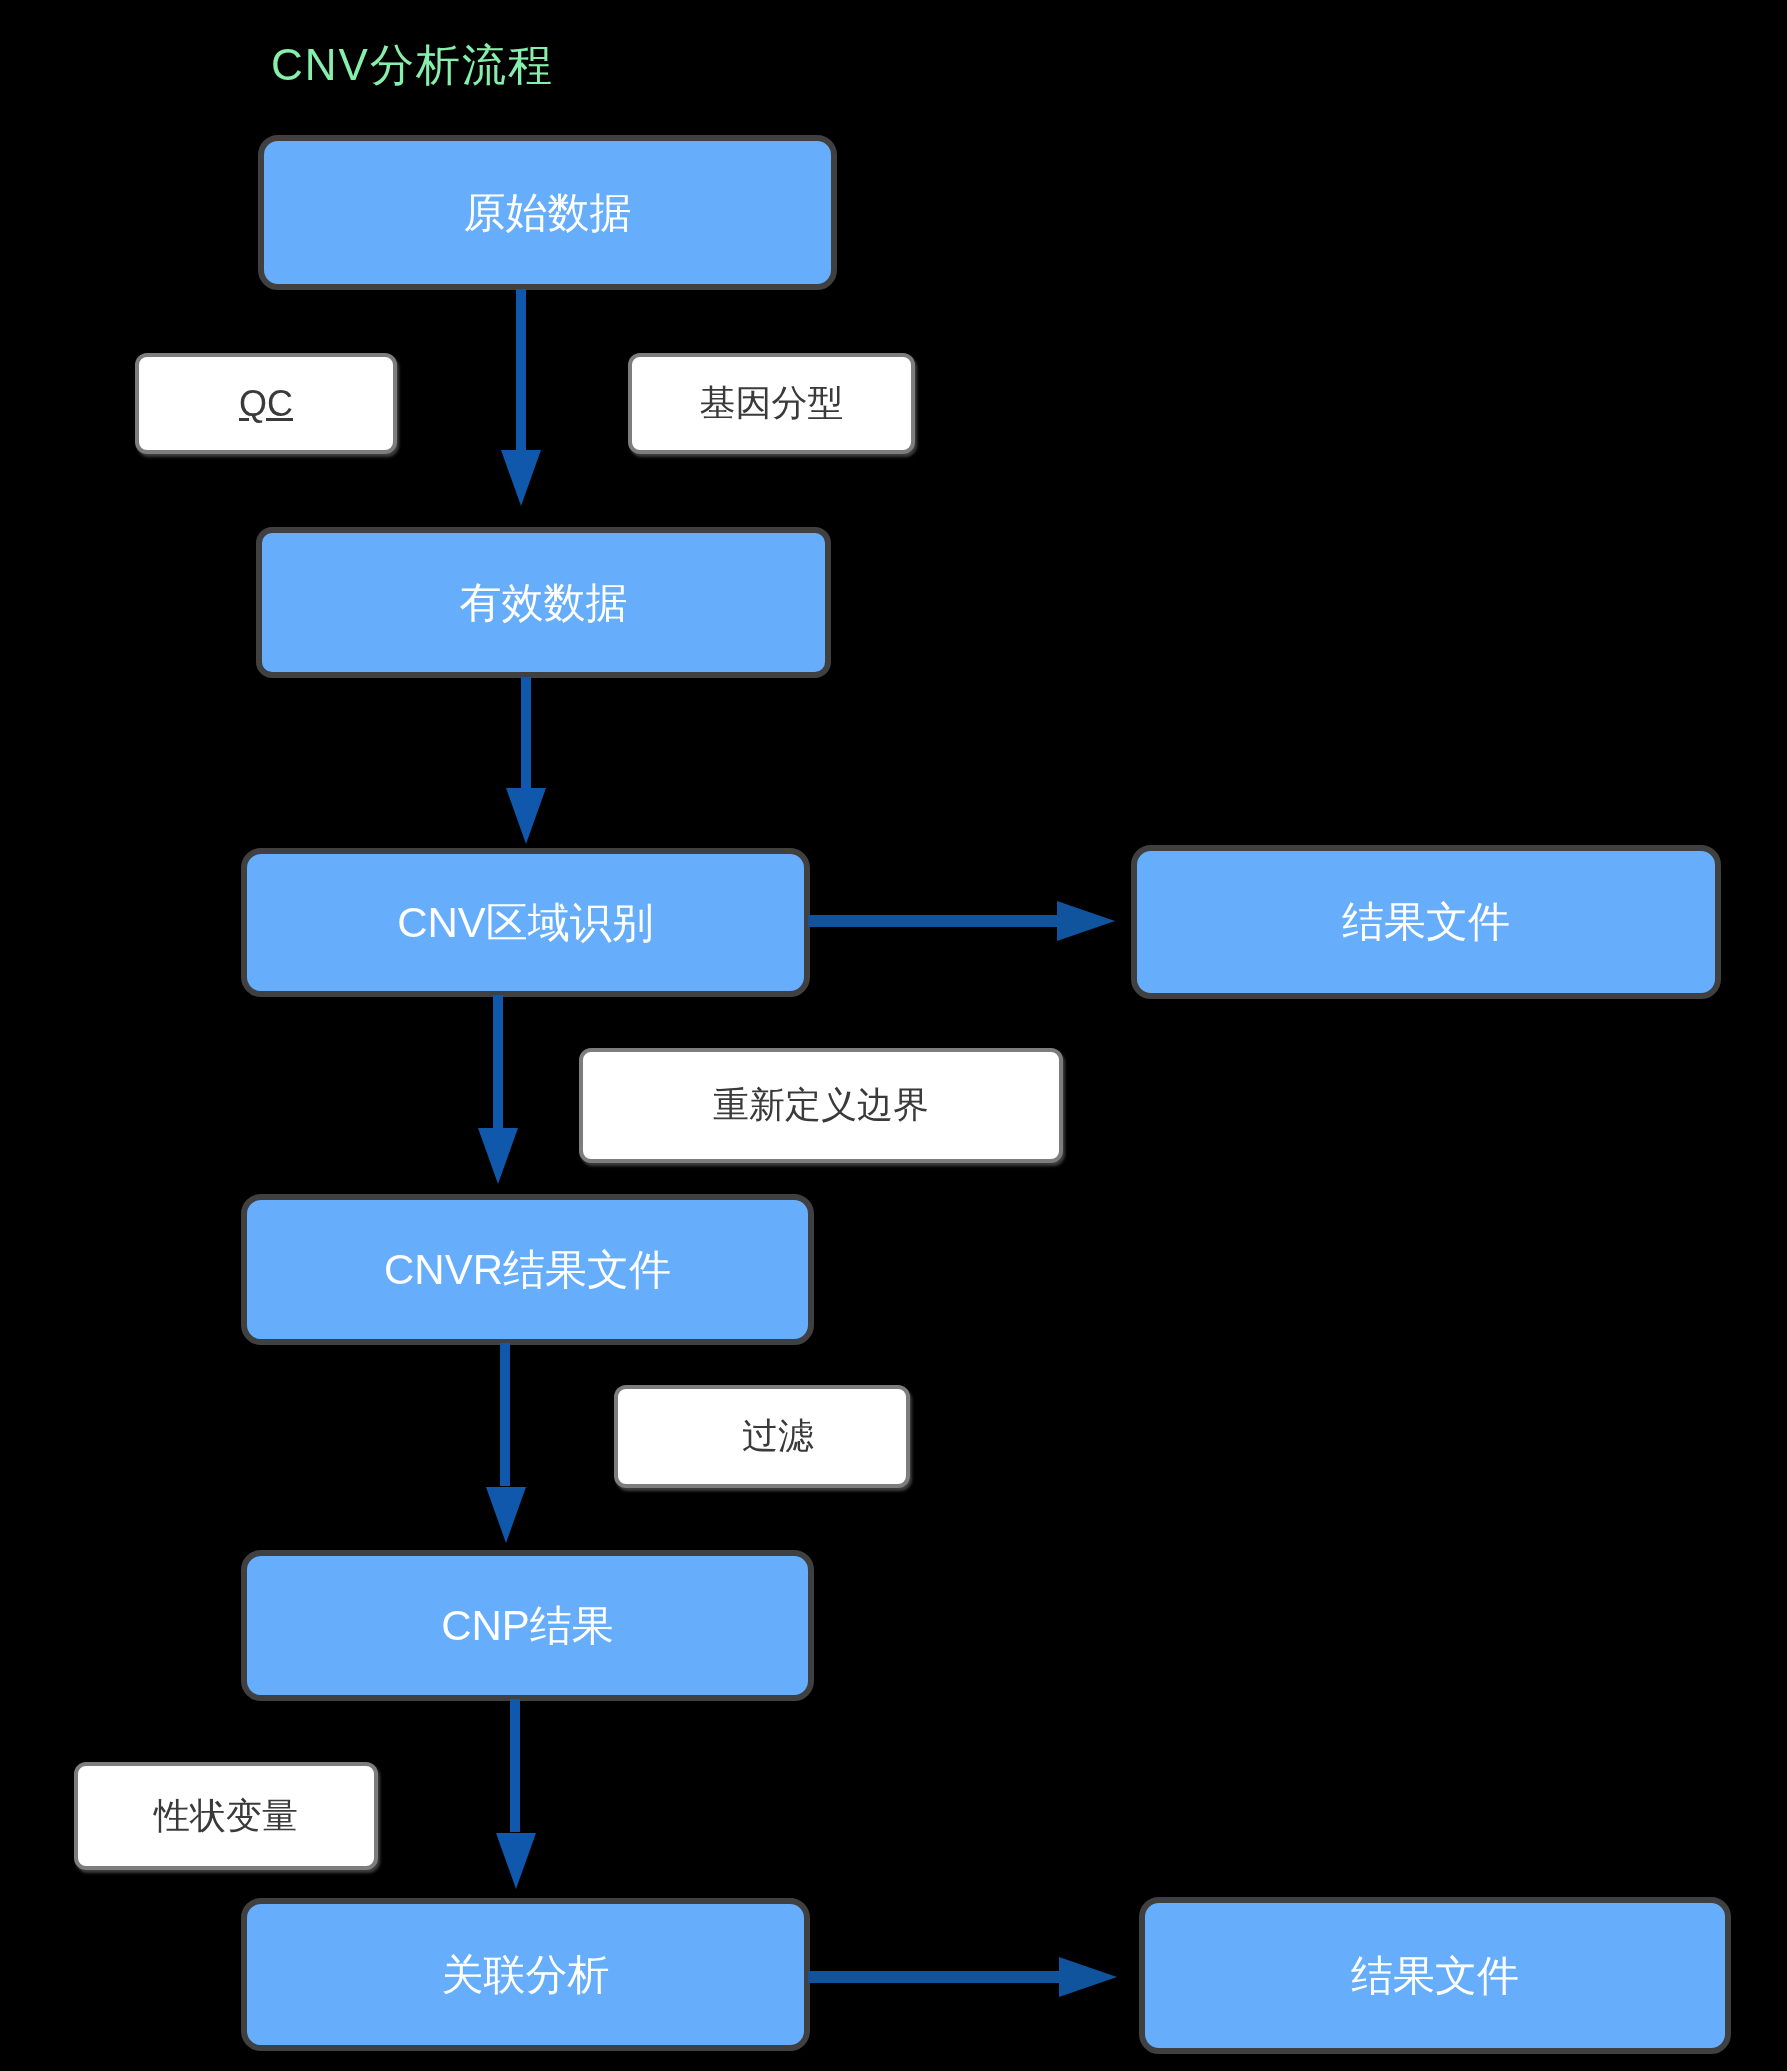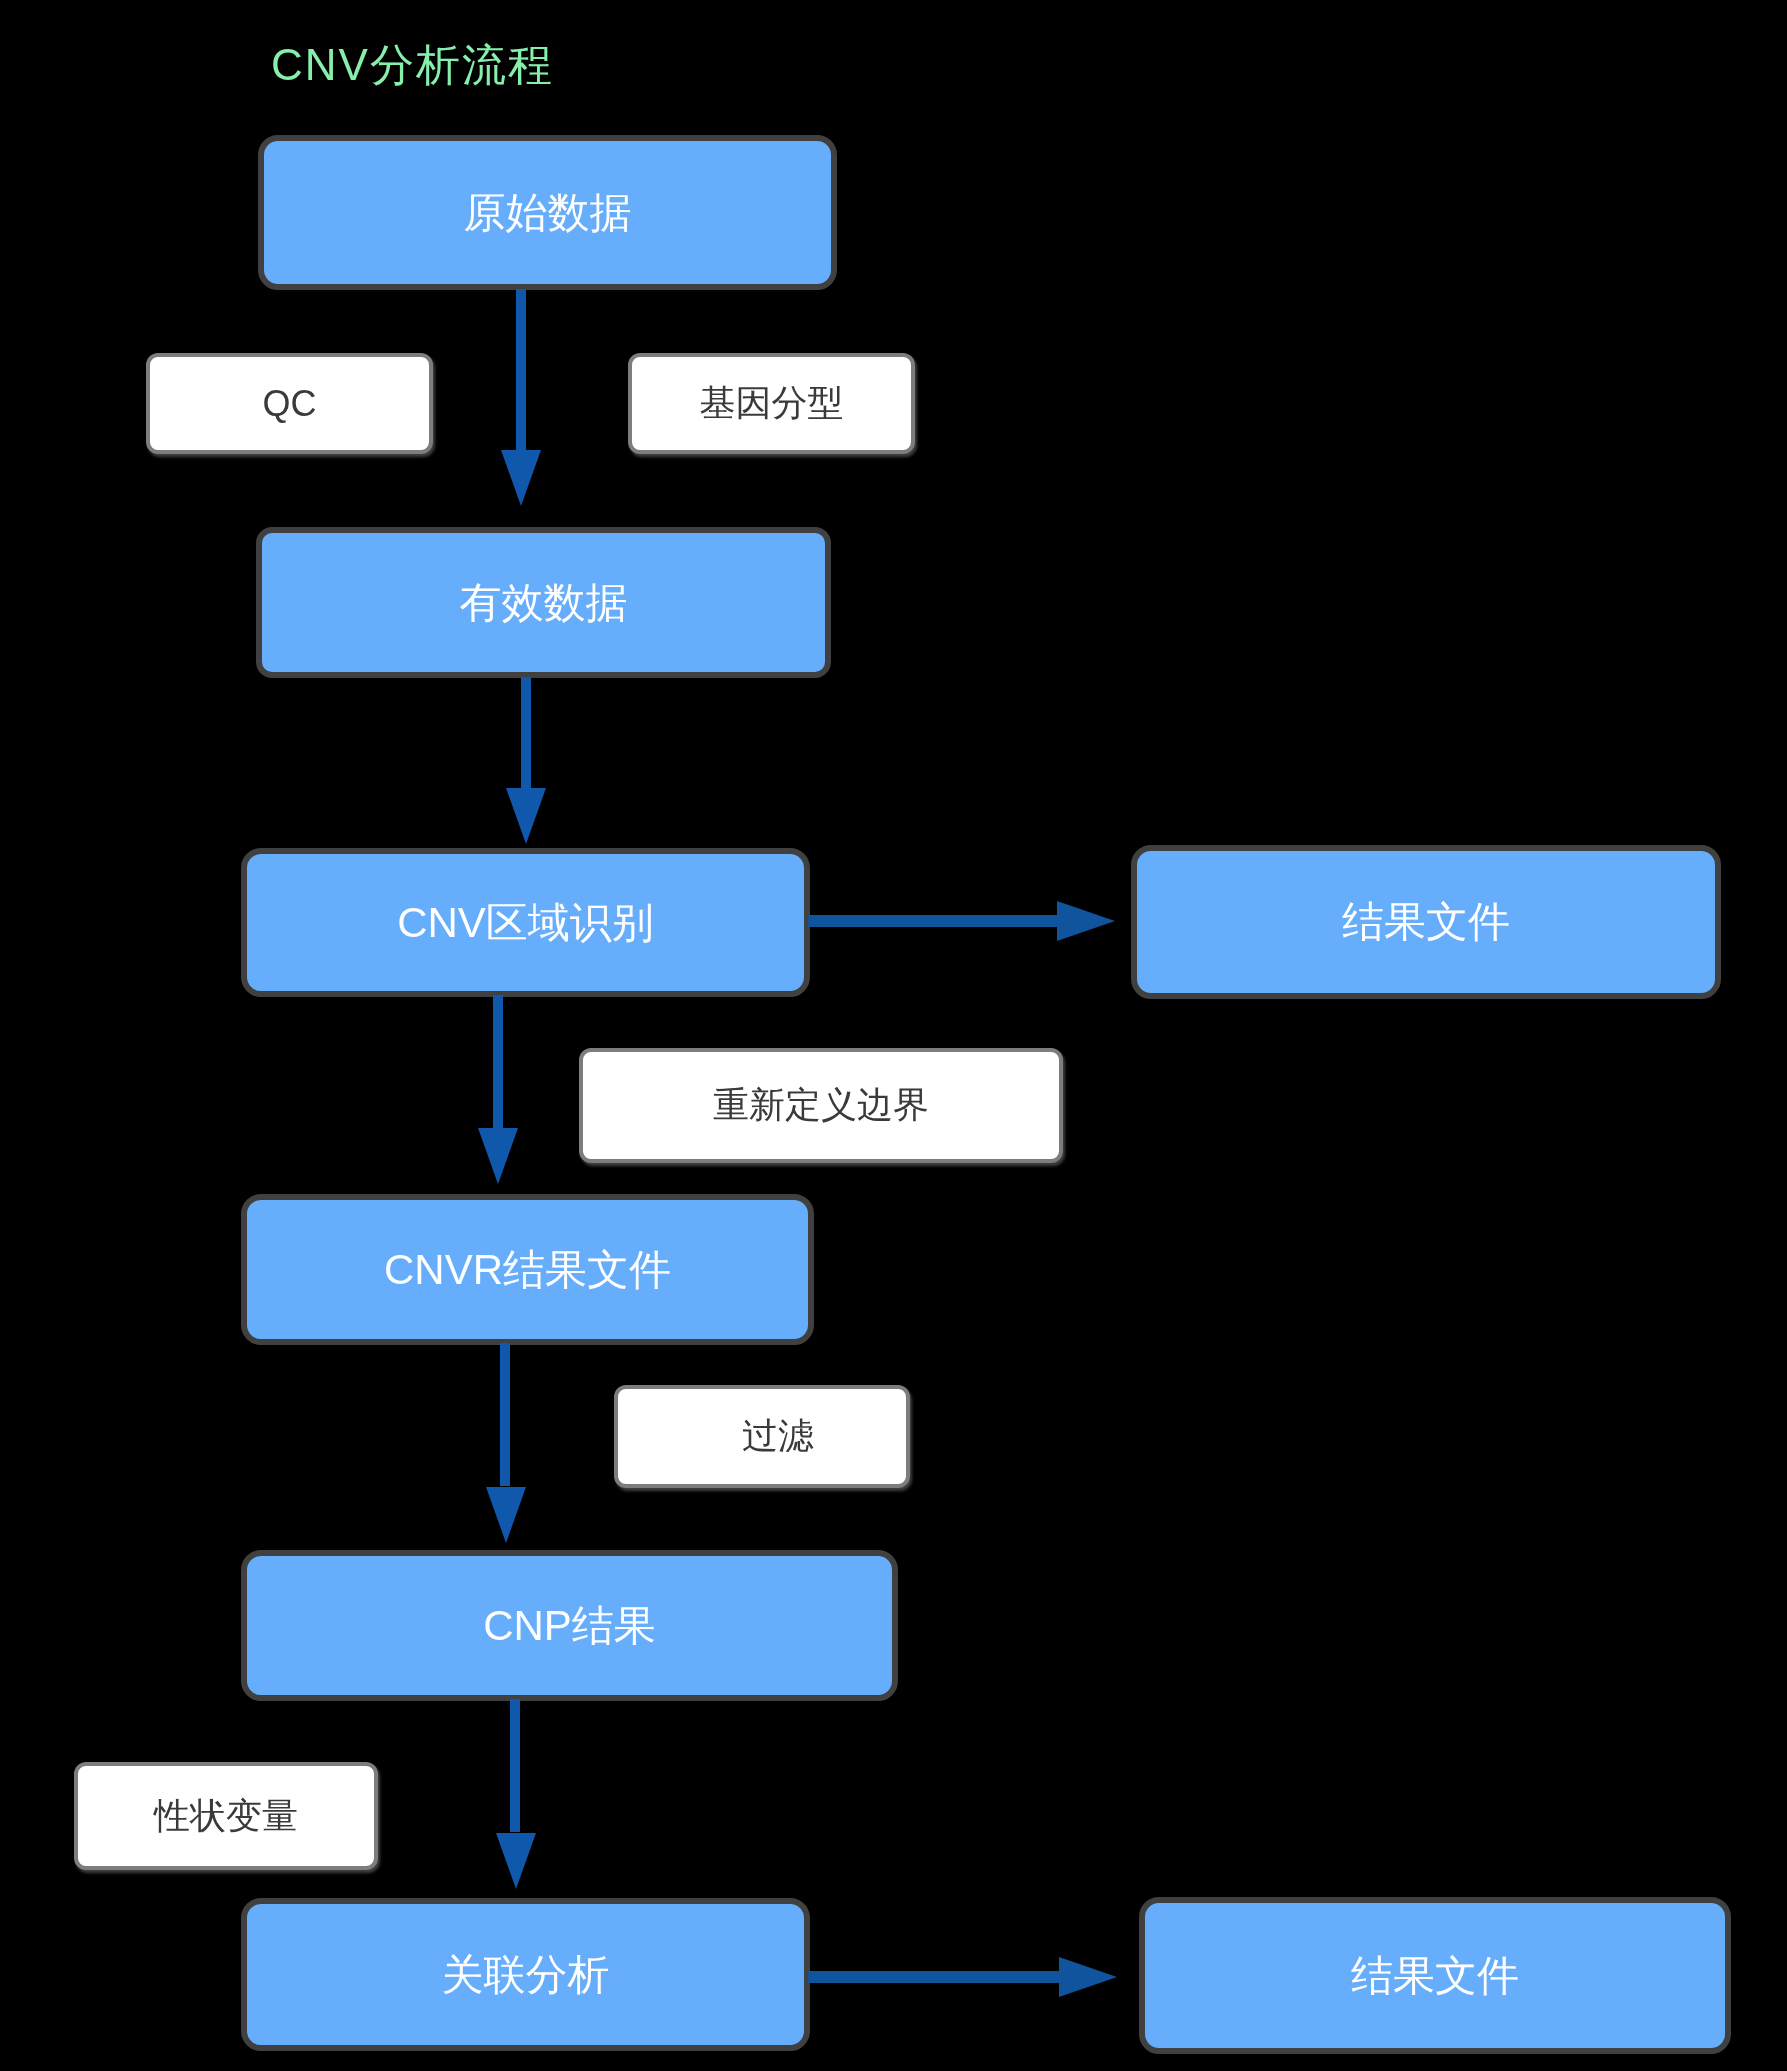--- a/index.html
+++ b/index.html
@@ -32,26 +32,26 @@
   .hhead{position:absolute;width:0;height:0;
     border-top:20px solid transparent;border-bottom:20px solid transparent;
     border-left:58px solid #0f549c;}
 
   
   #node-raw{left:258px;top:135px;width:579px;height:155px;}
   #node-valid{left:256px;top:527px;width:575px;height:151px;border-radius:16px;}
   #node-cnv{left:241px;top:848px;width:569px;height:149px;}
   #node-result-top{left:1131px;top:845px;width:590px;height:154px;}
   #node-cnvr{left:241px;top:1194px;width:573px;height:151px;}
-  #node-cnp{left:241px;top:1550px;width:657px;height:151px;}
+  #node-cnp{left:241px;top:1550px;width:573px;height:151px;}
   #node-assoc{left:241px;top:1898px;width:569px;height:153px;}
   #node-result-bottom{left:1139px;top:1897px;width:592px;height:157px;}
 
   
-  #label-qc{left:146px;top:353px;width:287px;height:101px;}
+  #label-qc{left:135px;top:353px;width:262px;height:101px;text-decoration:underline;}
   #label-genotyping{left:628px;top:353px;width:287px;height:101px;}
   #label-redefine{left:579px;top:1048px;width:484px;height:115px;}
   #label-filter{left:614px;top:1385px;width:296px;height:103px;padding-left:32px;}
   #label-trait{left:74px;top:1762px;width:304px;height:108px;}
 
   
   #arrow-v1-line{left:516px;top:289px;height:161px;}
   #arrow-v1-head{left:501px;top:450px;}
   #arrow-v2-line{left:521px;top:677px;height:111px;}
   #arrow-v2-head{left:506px;top:788px;}

